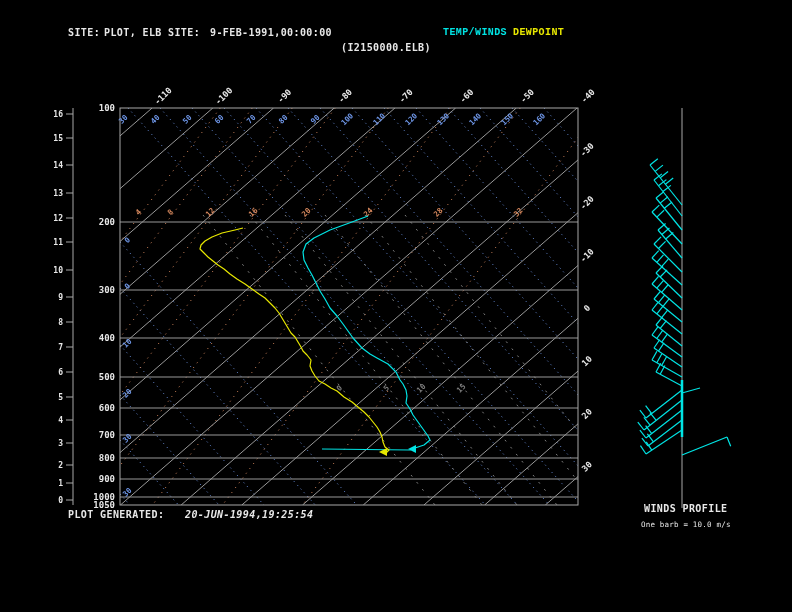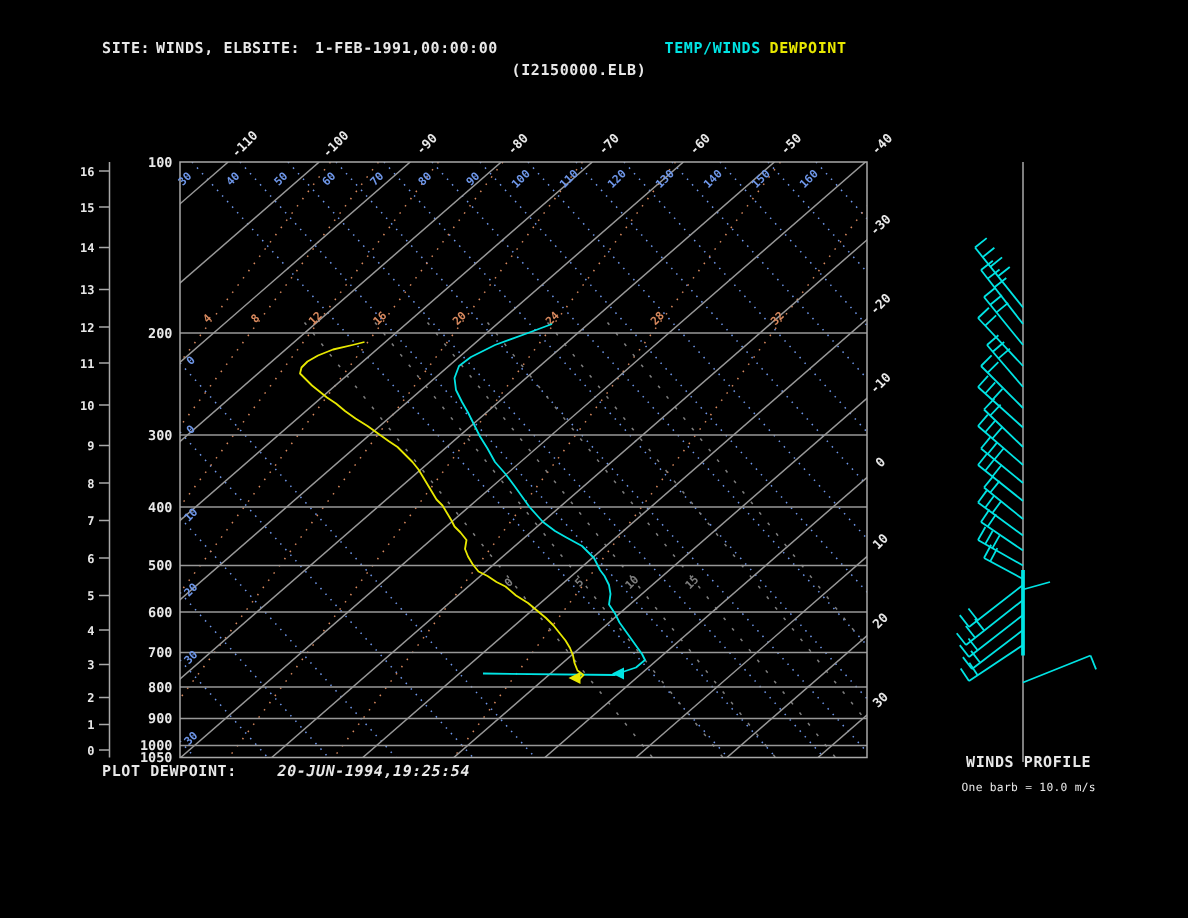--- a/index.html
+++ b/index.html
@@ -1,36 +1,36 @@
 <!DOCTYPE html>
 <html><head>
 <meta charset="utf-8">
 <style>
   html,body{margin:0;padding:0;background:#000;}
   #screen{position:relative;width:792px;height:612px;background:#000;overflow:hidden;
           font-family:"DejaVu Sans Mono", monospace;}
   .txt{position:absolute;color:#e8e8e8;font-size:10px;font-weight:bold;letter-spacing:.4px;white-space:pre;}
-  .cyan{color:#00e4e4;} .yellow{color:#e8e800;}
+  .cyan{color:#00e4e4;font-family:Liberation Mono, monospace;} .yellow{color:#e8e800;font-family:Liberation Mono, monospace;}
   .small{font-size:7.5px;font-weight:normal;letter-spacing:.2px;text-align:right;}
   svg{position:absolute;left:0;top:0;}
   svg text{font-family:"DejaVu Sans Mono", monospace;font-weight:bold;}
 </style>
 </head>
 <body>
 <div id="screen">
 
 <div class="txt" style="left:68px;top:27px;">SITE:</div>
-<div class="txt" style="left:104px;top:27px;">WINDS, ELB</div>
+<div class="txt" style="left:104px;top:27px;">PLOT, ELB</div>
 <div class="txt" style="left:168px;top:27px;">SITE:</div>
-<div class="txt" style="left:210px;top:27px;">1-FEB-1991,00:00:00</div>
+<div class="txt" style="left:210px;top:27px;">9-FEB-1991,00:00:00</div>
 <div class="txt" style="left:341px;top:27px;margin-top:15px;">(I2150000.ELB)</div>
 <div class="txt cyan" style="left:443px;top:27px;">TEMP/WINDS</div>
 <div class="txt yellow" style="left:513px;top:27px;">DEWPOINT</div>
 
-<div class="txt" style="left:68px;top:509px;">PLOT DEWPOINT:</div>
+<div class="txt" style="left:68px;top:509px;">PLOT GENERATED:</div>
 <div class="txt" style="left:185px;top:509px;font-style:italic;">20-JUN-1994,19:25:54</div>
 
 <div class="txt" style="left:644px;top:503px;">WINDS PROFILE</div>
 <div class="txt small" style="left:641px;top:520px;">One barb = 10.0 m/s</div>
 
 <svg id="chart" width="792" height="612" viewBox="0 0 792 612">
       <defs>
         <clipPath id="plotclip">
           <rect x="120" y="108" width="458" height="397"></rect>
         </clipPath>

